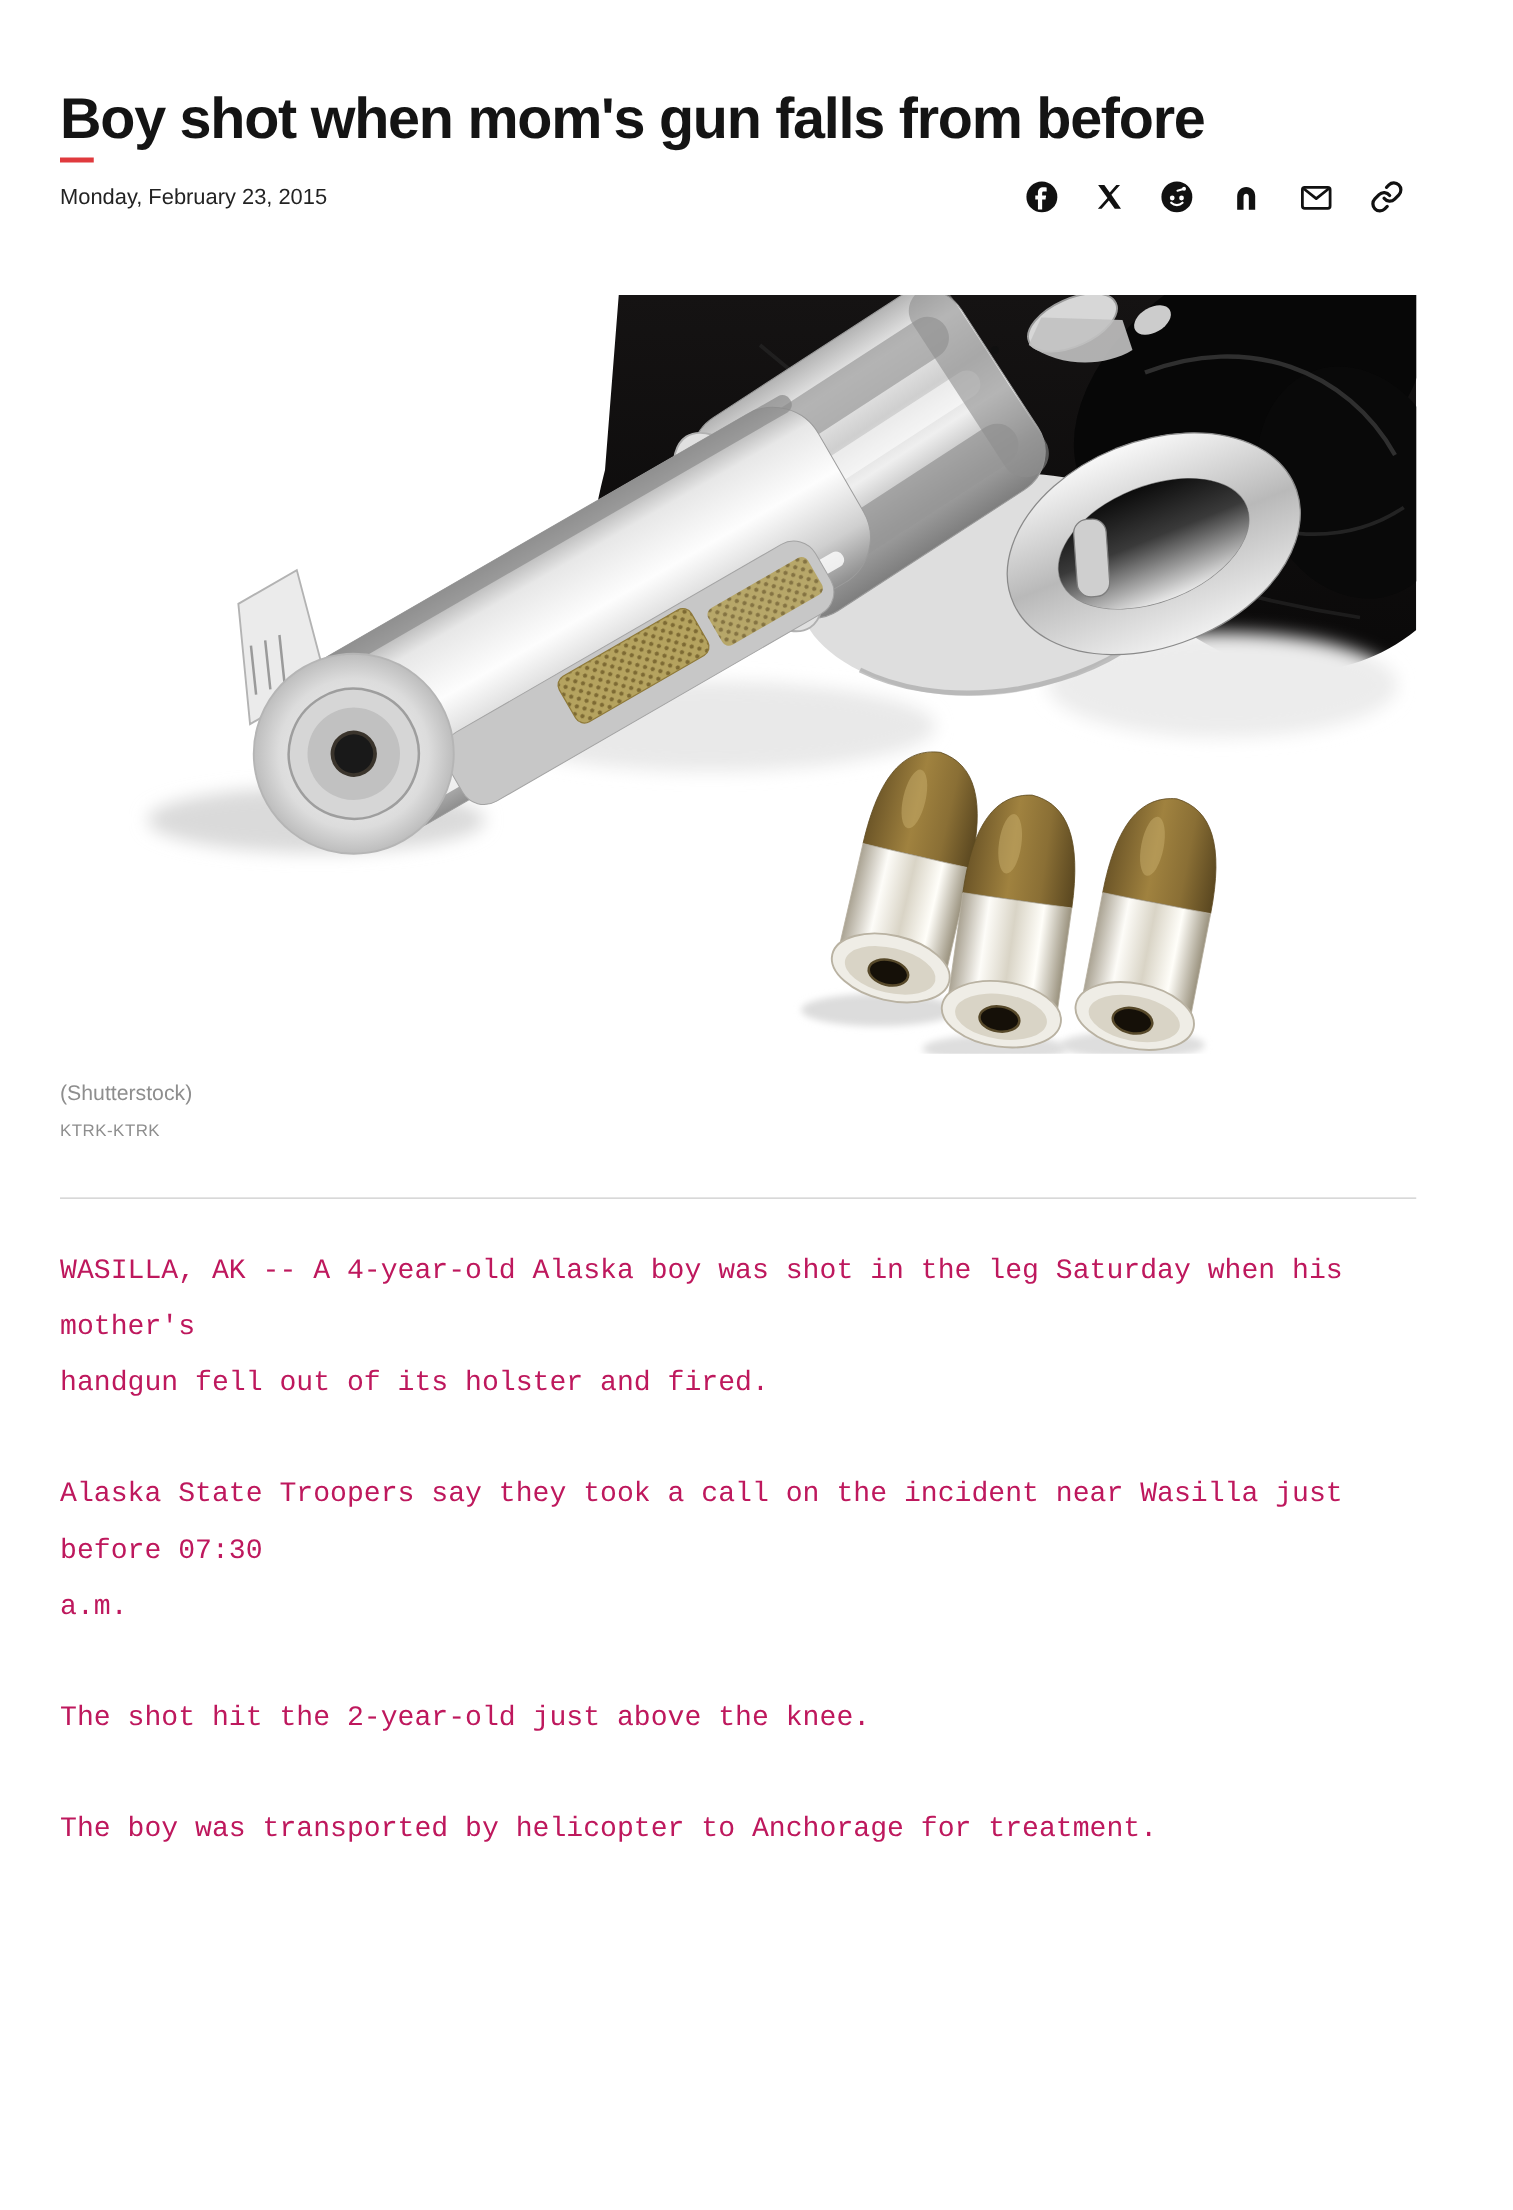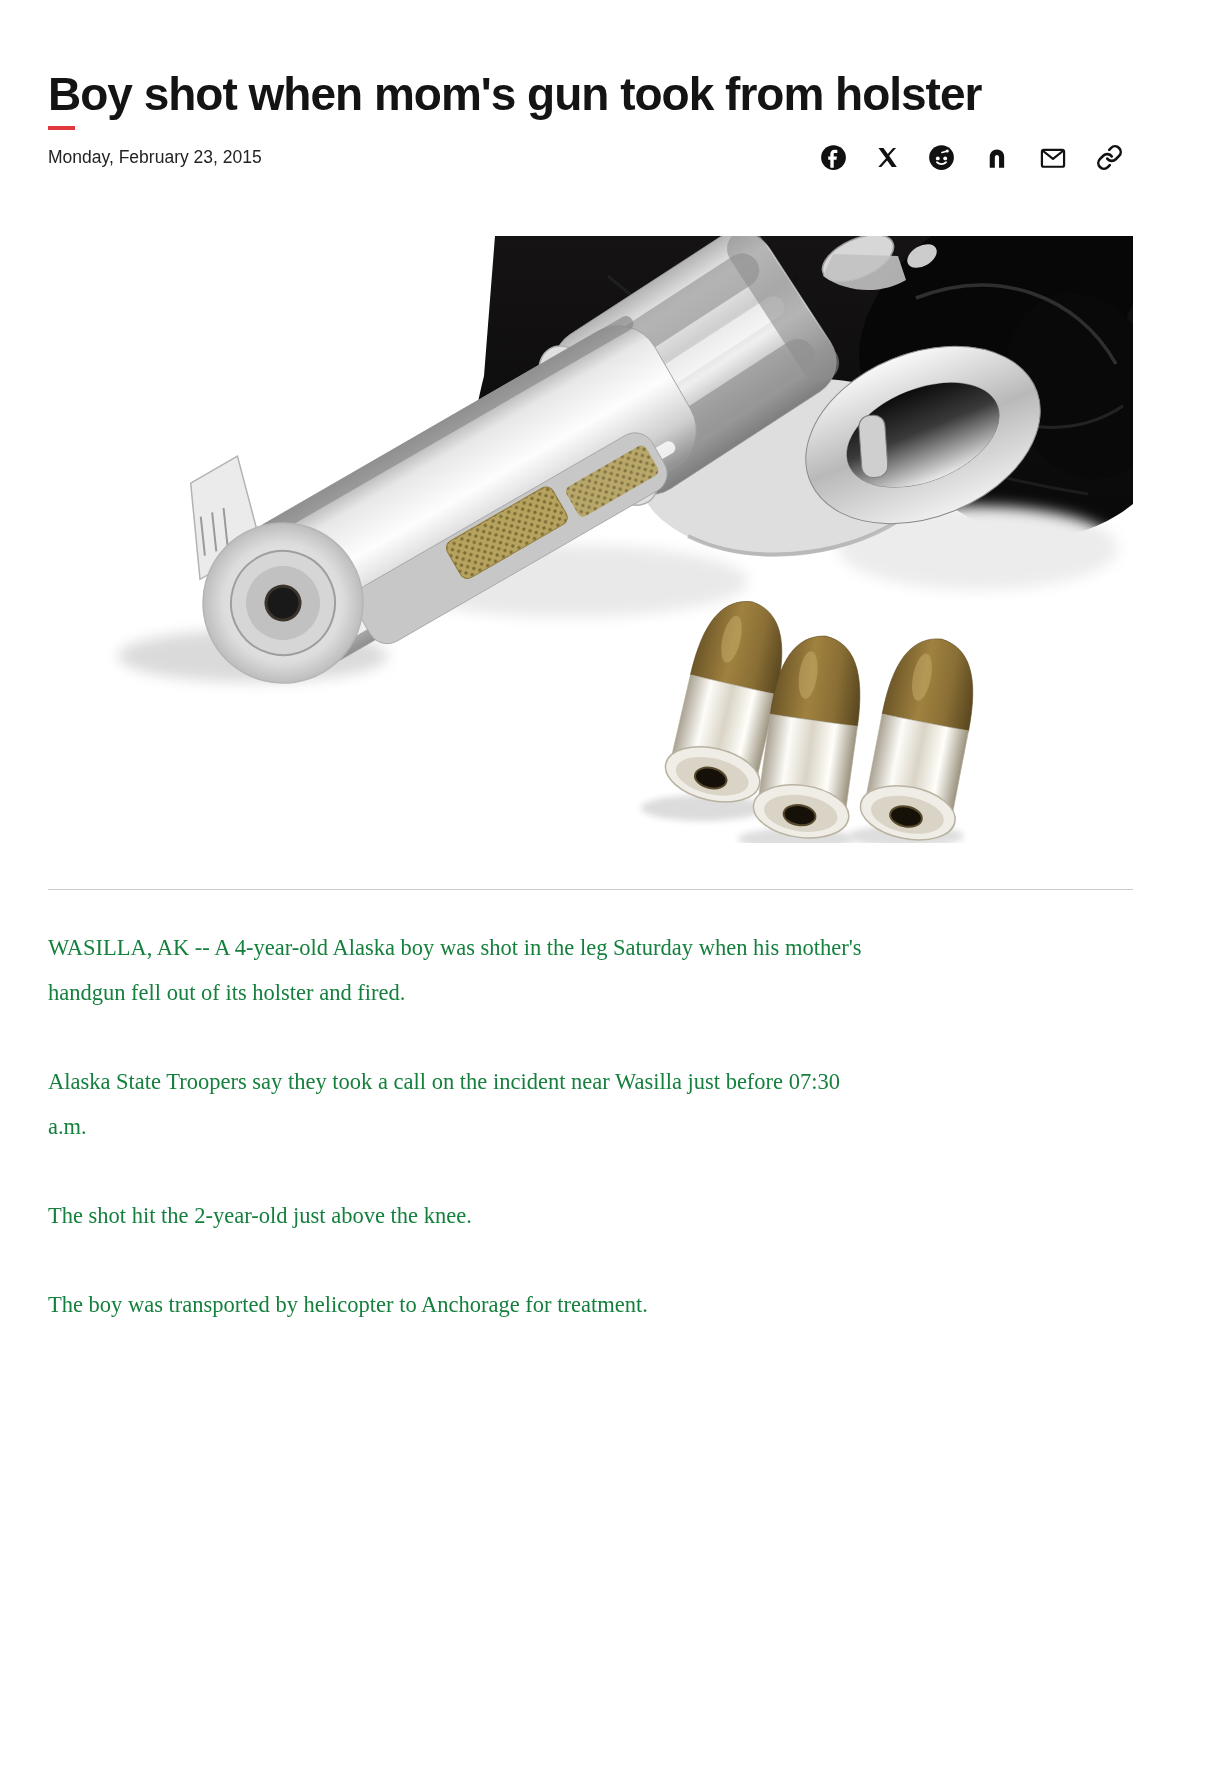--- a/index.html
+++ b/index.html
@@ -19,31 +19,31 @@
   .article-date{font-size:17.5px;color:#232323;}
   .share-bar{display:flex;align-items:center;gap:29px;padding-right:10px;}
   .share-bar .icon{display:block;cursor:pointer;}
   .share-bar svg{display:block;}
   .photo-figure{margin:64px 0 0;}
   .photo-svg{display:block;width:1085px;height:607px;}
   .photo-credit{margin-top:22px;font-size:17px;color:#8e8e8e;}
   .photo-source{margin-top:12px;font-size:13.5px;color:#8e8e8e;letter-spacing:.4px;}
   .divider{border:none;border-top:1px solid #cccccc;margin:46px 0 0;}
   .article-body{
-    margin-top:35px;font-family:Liberation Serif, serif;
-    font-size:22.5px;color:#15803d;
+    margin-top:35px;font-family:Liberation Mono, monospace;
+    font-size:22.5px;color:#be185d;
   }
   .article-body p{margin:0 0 44px;line-height:45px;white-space:pre-line;}
 </style>
 </head>
 <body>
 
 <div class="container">
 
-  <h1 class="headline">Boy shot when mom's gun took from holster</h1>
+  <h1 class="headline">Boy shot when mom's gun falls from before</h1>
 
   <div class="byline-bar"></div>
 
   <div class="meta-row">
     <div class="article-date">Monday, February 23, 2015</div>
 
     <div class="share-bar">
       <span class="icon">
         <svg width="27" height="27" viewBox="0 0 24 24">
           <circle cx="12" cy="12" r="11" fill="#111"></circle>
@@ -245,20 +245,24 @@
       <g transform="translate(872 514) rotate(11)">
         <path d="M-44,-28 C-44,-84 -29,-110 0,-113 C29,-110 44,-84 44,-28 Z" fill="url(#tipGrad)" stroke="#5e4a20" stroke-width="0.6"></path>
         <ellipse cx="-12" cy="-72" rx="9" ry="24" fill="#c7ad6b" opacity="0.5"></ellipse>
         <rect x="-44" y="-28" width="88" height="92" fill="url(#caseGrad)" stroke="#b5ae9e" stroke-width="0.6"></rect>
         <ellipse cx="0" cy="64" rx="48" ry="26" fill="#efede6" stroke="#b9b2a2" stroke-width="1.5"></ellipse>
         <ellipse cx="0" cy="66" rx="37" ry="18" fill="#d9d4c6"></ellipse>
         <ellipse cx="-1" cy="68" rx="16" ry="10" fill="#151008" stroke="#57492a" stroke-width="2"></ellipse>
       </g>
     </svg>
 
+    <figcaption>
+      <div class="photo-credit">(Shutterstock)</div>
+      <div class="photo-source">KTRK-KTRK</div>
+    </figcaption>
   </figure>
 
   <hr class="divider">
 
   <div class="article-body">
       <p>WASILLA, AK -- A 4-year-old Alaska boy was shot in the leg Saturday when his mother's
 handgun fell out of its holster and fired.</p>
       <p>Alaska State Troopers say they took a call on the incident near Wasilla just before 07:30
 a.m.</p>
       <p>The shot hit the 2-year-old just above the knee.</p>

